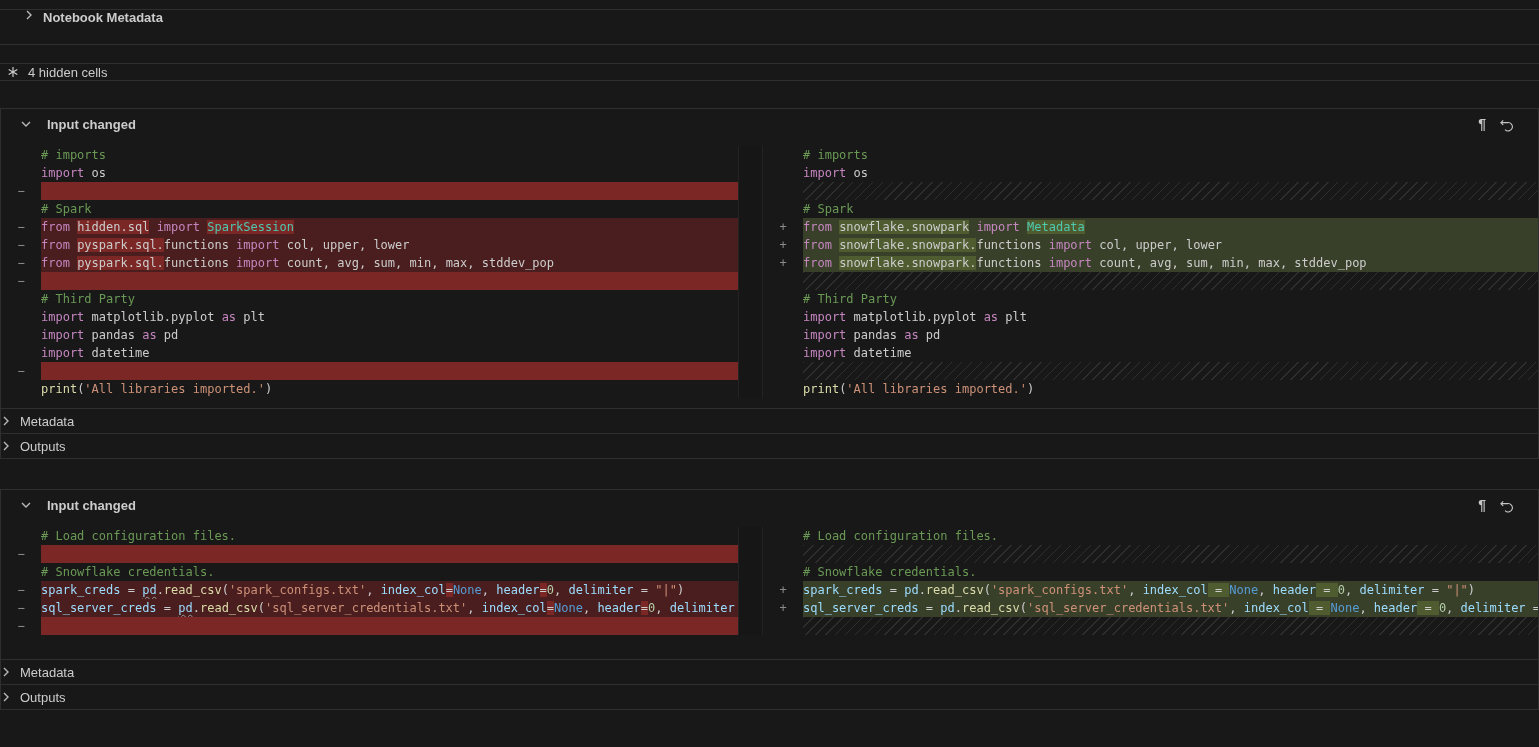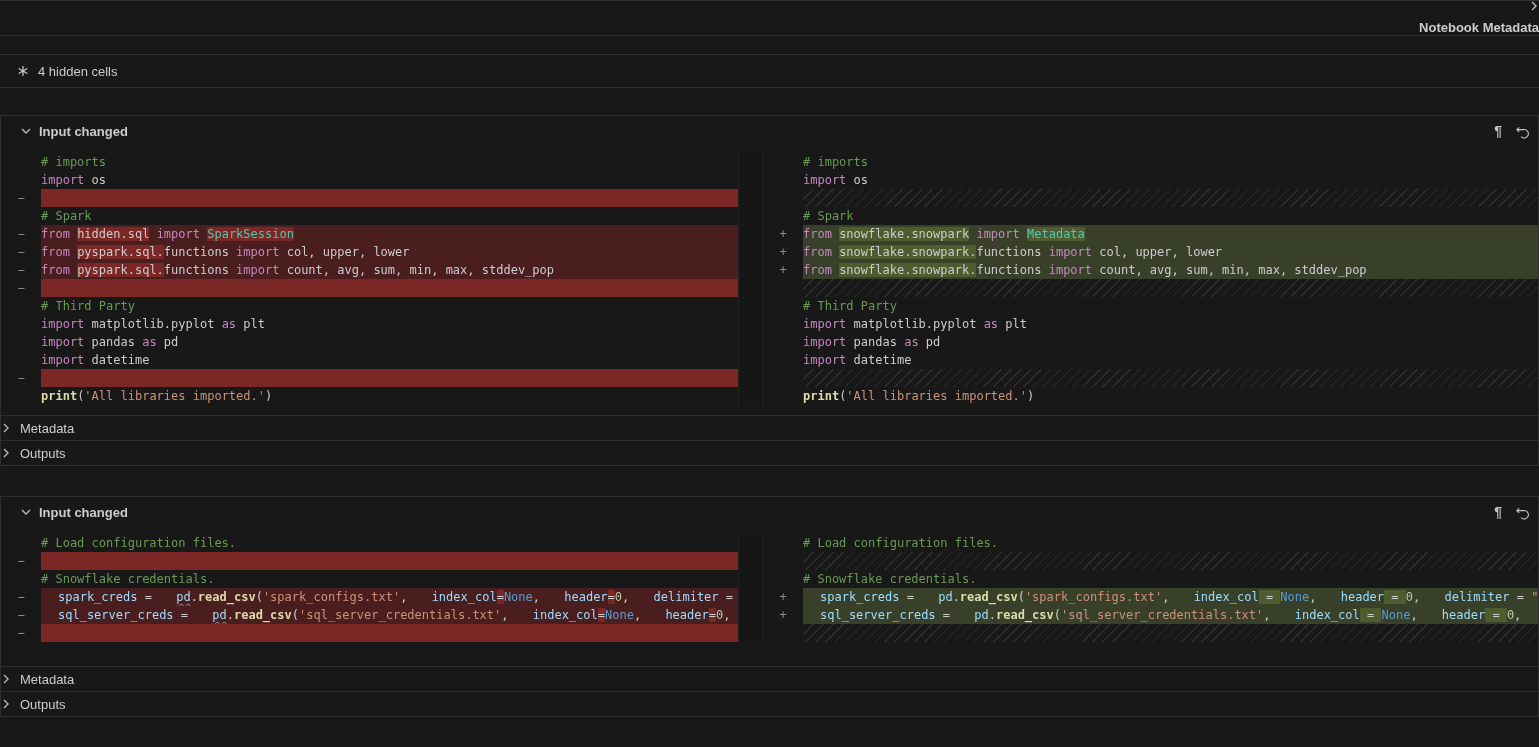--- a/index.html
+++ b/index.html
@@ -11,35 +11,35 @@
     --constant:#569cd6; --variable:#9cdcfe; --type:#4ec9b0;
     --gutter-sign:#8b8b8b;
   }
   *{box-sizing:border-box;}
   body{
     margin:0; width:1539px; height:747px; overflow:hidden;
     background:var(--page-bg); color:var(--text);
     font-family:"Liberation Sans","DejaVu Sans",sans-serif; font-size:13px;
   }
   .section-row{
-    height:36px; display:flex; align-items:flex-end; gap:9px;
+    margin-top:9px; height:36px; display:flex; align-items:flex-start; gap:9px;
     border-top:1px solid var(--border); border-bottom:1px solid var(--border);
-    padding-left:24px; font-weight:700; color:var(--text); cursor:pointer;flex-direction:column;
+    padding-left:24px; font-weight:700; color:var(--text); cursor:pointer;
   }
   .hidden-cells-row{
-    margin-top:18px; height:34px; display:flex; align-items:center; gap:9px;
+    margin-top:18px; height:18px; display:flex; align-items:center; gap:9px;
     border-top:1px solid var(--border); border-bottom:1px solid var(--border);
-    padding-left:17px; font-weight:400; cursor:pointer;
+    padding-left:7px; font-weight:400; cursor:pointer;
   }
   .cell{ border:1px solid var(--border); }
   .cell.first{ margin-top:27px; }
   .cell.second{ margin-top:30px; }
   .cell-header{
-    height:30px; display:flex; align-items:center; gap:8px;
-    padding:0 8px 0 20px; font-weight:700; cursor:pointer;
+    height:30px; display:flex; align-items:center; gap:16px;
+    padding:0 24px 0 20px; font-weight:700; cursor:pointer;
   }
   .header-icons{ margin-left:auto; display:flex; align-items:center; gap:13px; color:#c5c5c5; }
   .header-icons .icon-btn{ cursor:pointer; display:flex; align-items:center; }
   .pilcrow{ font-size:14px; line-height:1; }
   .diff{ display:flex; padding-top:7px; }
   .cell.first .diff{ padding-bottom:10px; }
   .cell.second .diff{ padding-bottom:24px; }
   .pane{ overflow:hidden; }
   .pane.left{ width:737px; flex:0 0 737px; }
   .pane-gap{ width:25px; flex:0 0 25px; border-left:1px solid #232323; border-right:1px solid #232323; background:#161616; }
@@ -56,22 +56,22 @@
   .line.del  .code{ background:var(--removed-line-bg); }
   .line.delblank .code{ background:var(--removed-word-bg); }
   .line.add  .code{ background:var(--added-line-bg); }
   .line.filler .code{
     background:repeating-linear-gradient(135deg,#2e2e2e 0 1px,transparent 1px 7px);
   }
   .line.del .hl{ background:var(--removed-word-bg); }
   .line.add .hl{ background:var(--added-word-bg); }
   .sq{ text-decoration:underline wavy #9a9a9a 1px; text-underline-offset:2px; }
   .tk-c{color:var(--comment);text-align:center;} .tk-k{color:var(--keyword);} .tk-p{color:var(--plain-code);}
-  .tk-f{color:var(--function);font-weight:bold;} .tk-s{color:var(--string);text-align:right;} .tk-n{color:var(--number);}
-  .tk-b{color:var(--constant);} .tk-v{color:var(--variable);padding-left:17px;} .tk-t{color:var(--type);}
+  .tk-f{color:var(--function);} .tk-s{color:var(--string);text-align:right;} .tk-n{color:var(--number);}
+  .tk-b{color:var(--constant);} .tk-v{color:var(--variable);} .tk-t{color:var(--type);}
   .sub-row{
     height:25px; display:flex; align-items:center; gap:9px;
     border-top:1px solid var(--border); font-weight:400; cursor:pointer;
   }
   .chev{ display:flex; align-items:center; color:#b8b8b8; }
 </style>
 </head>
 <body>
 
 <div class="section-row">

